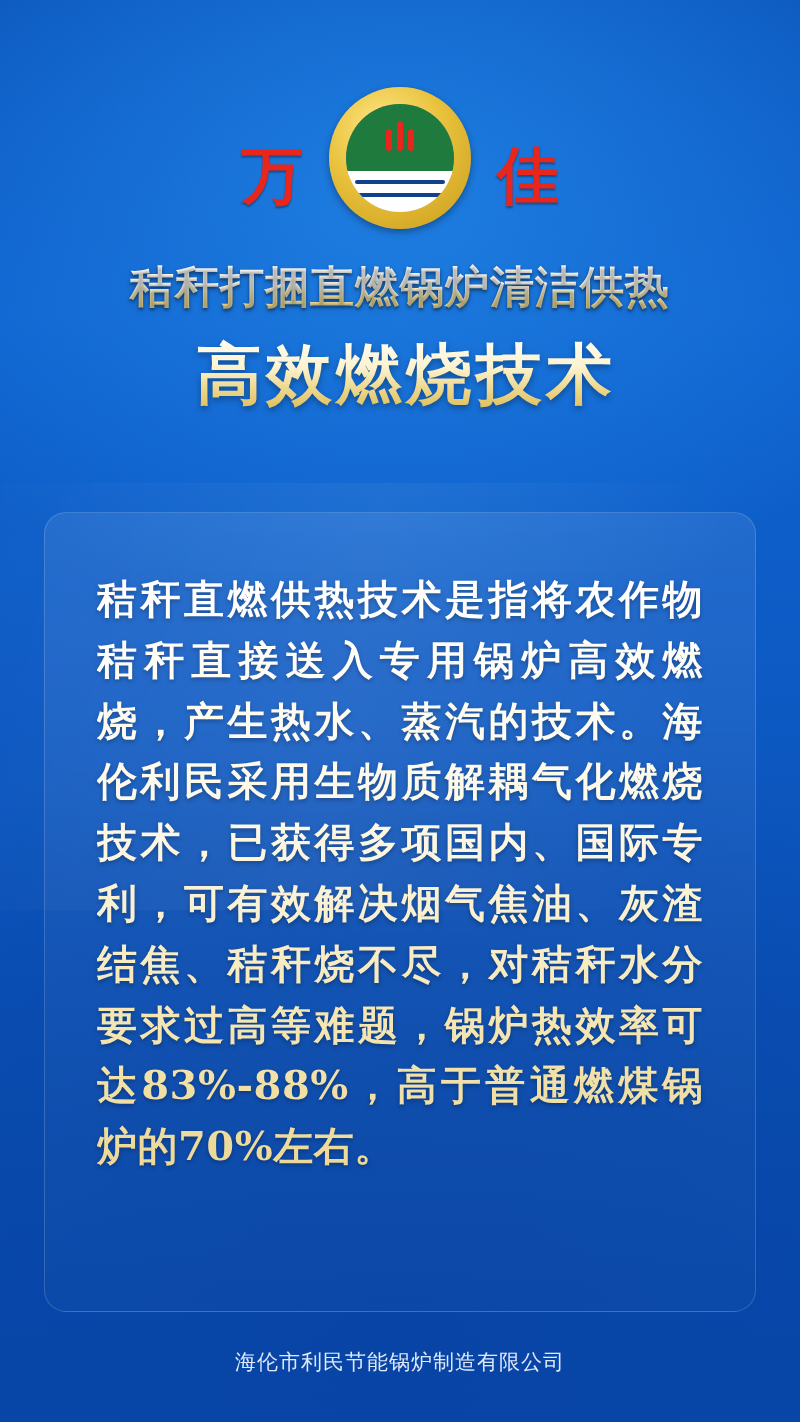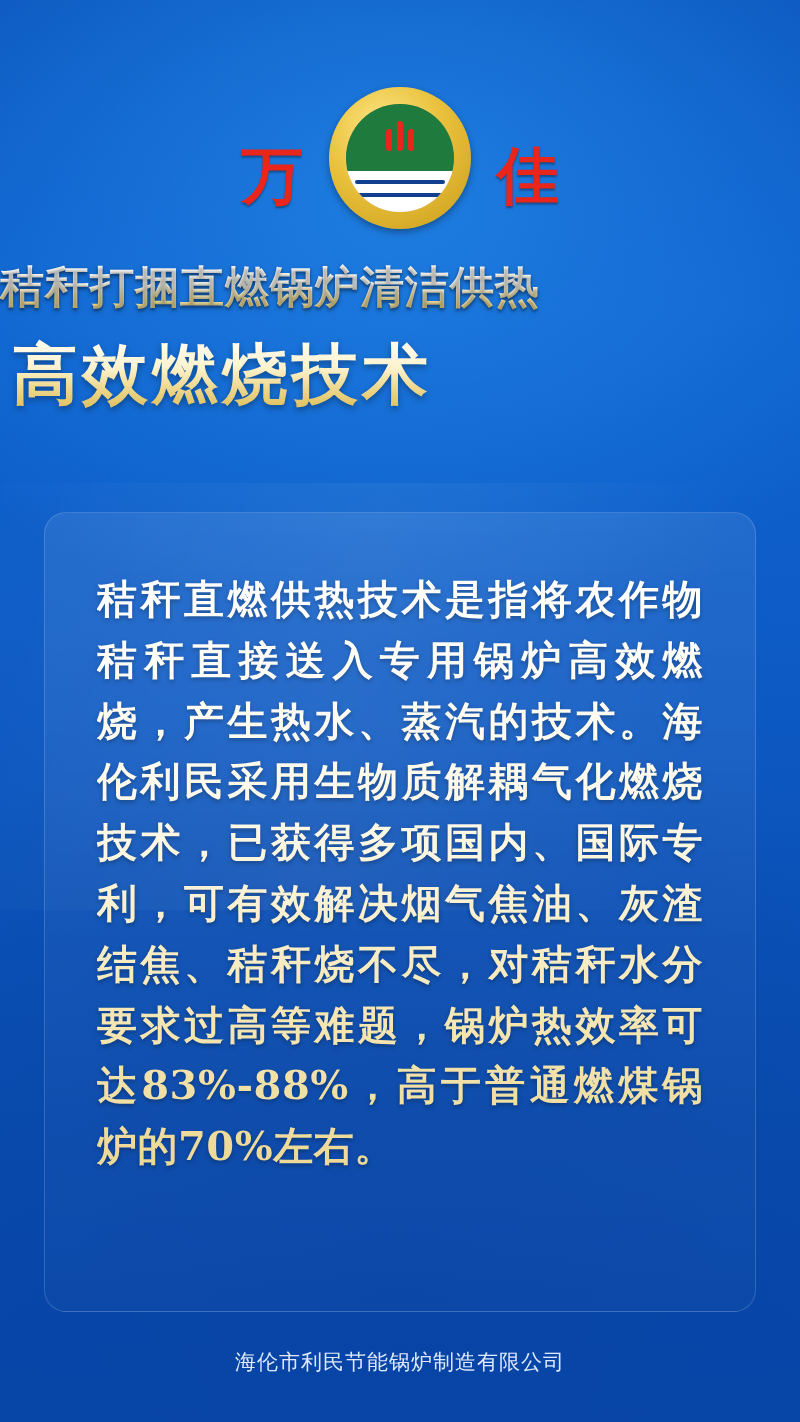--- a/index.html
+++ b/index.html
@@ -127,21 +127,21 @@
     height: 3px;
     background: #ffffff;
   }
 
   
   .title-block {
     position: absolute;
     top: 262px;
     left: 0;
     width: 100%;
-    text-align: left;
+    text-align: center;
   }
   .title-1 {
     font-family: "DejaVu Serif", "Liberation Serif", serif;
     font-weight: bold;
     font-size: 44px;
     letter-spacing: 1px;
     line-height: 1.15;
     background: linear-gradient(180deg, #ffffff 0%, #fdfbf0 45%, #f2e2a8 70%, #e8cf7d 100%);
     -webkit-background-clip: text;
     background-clip: text;

